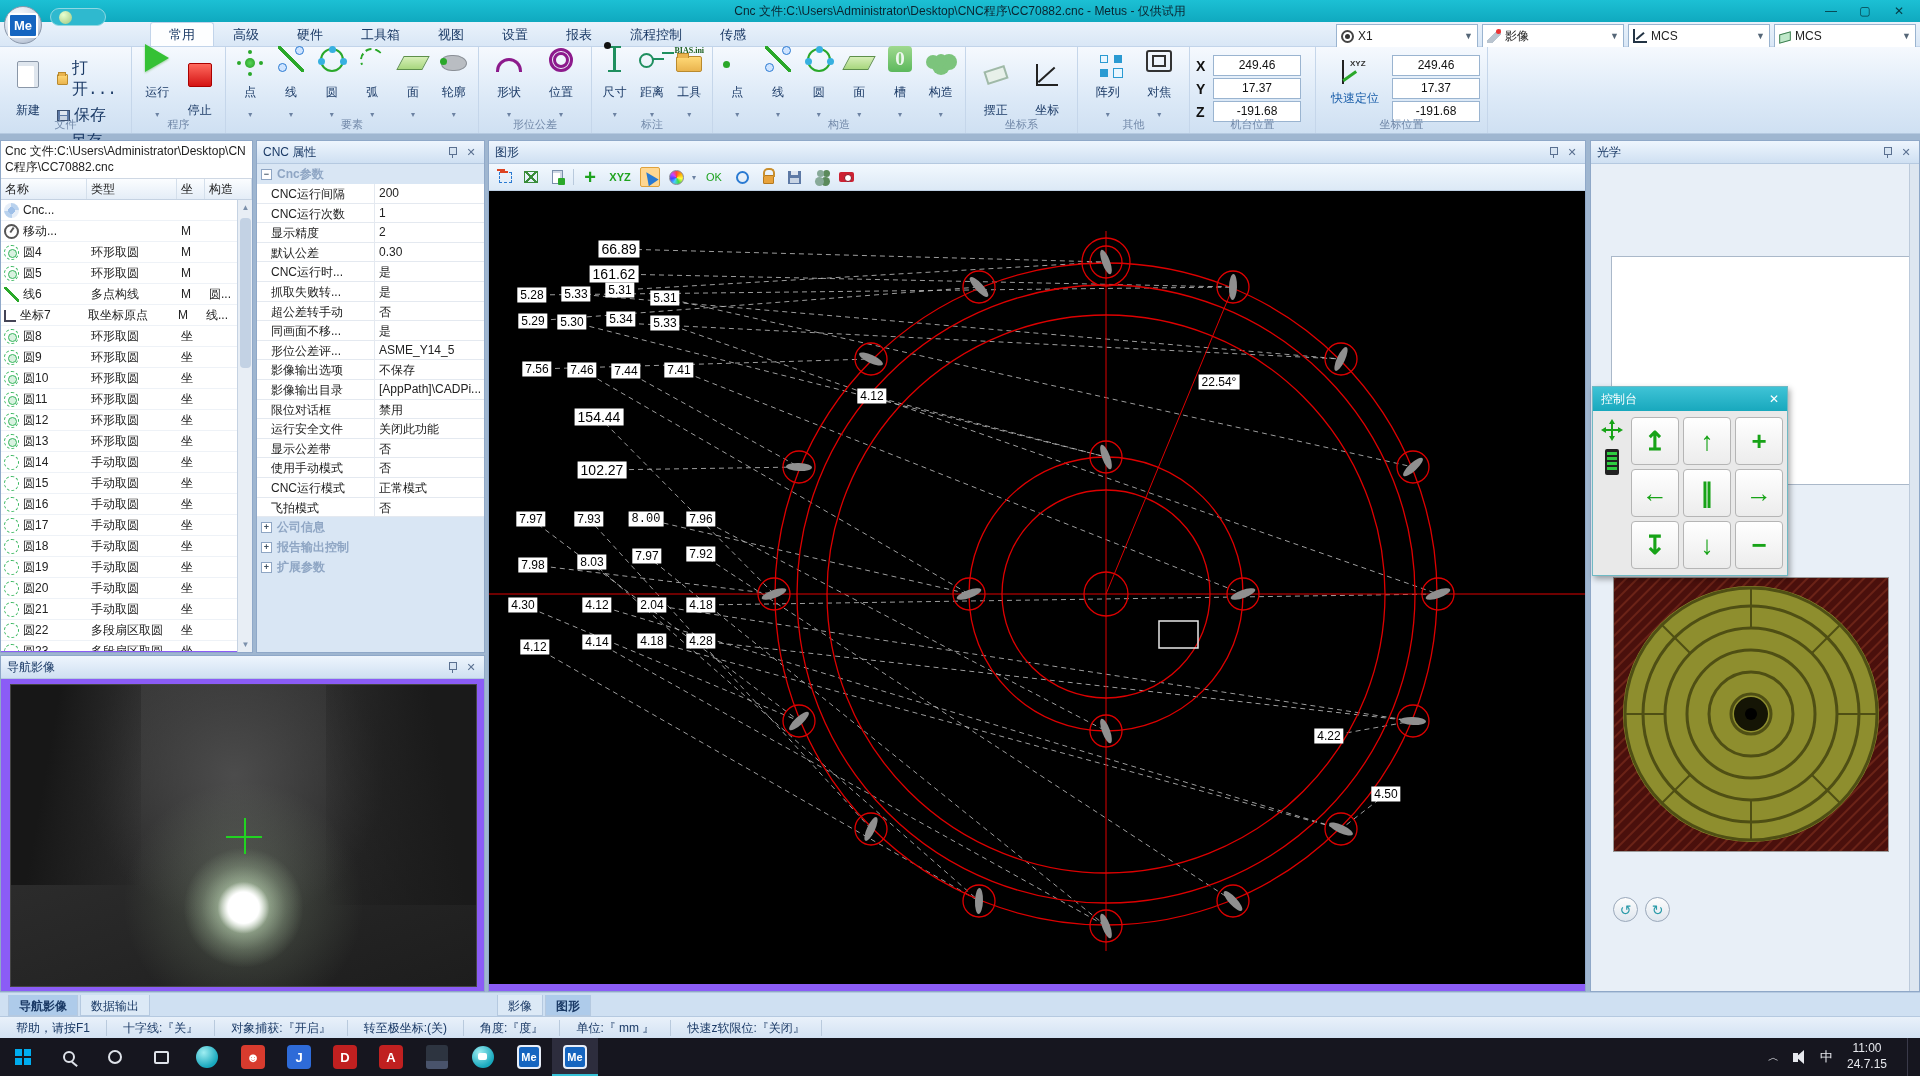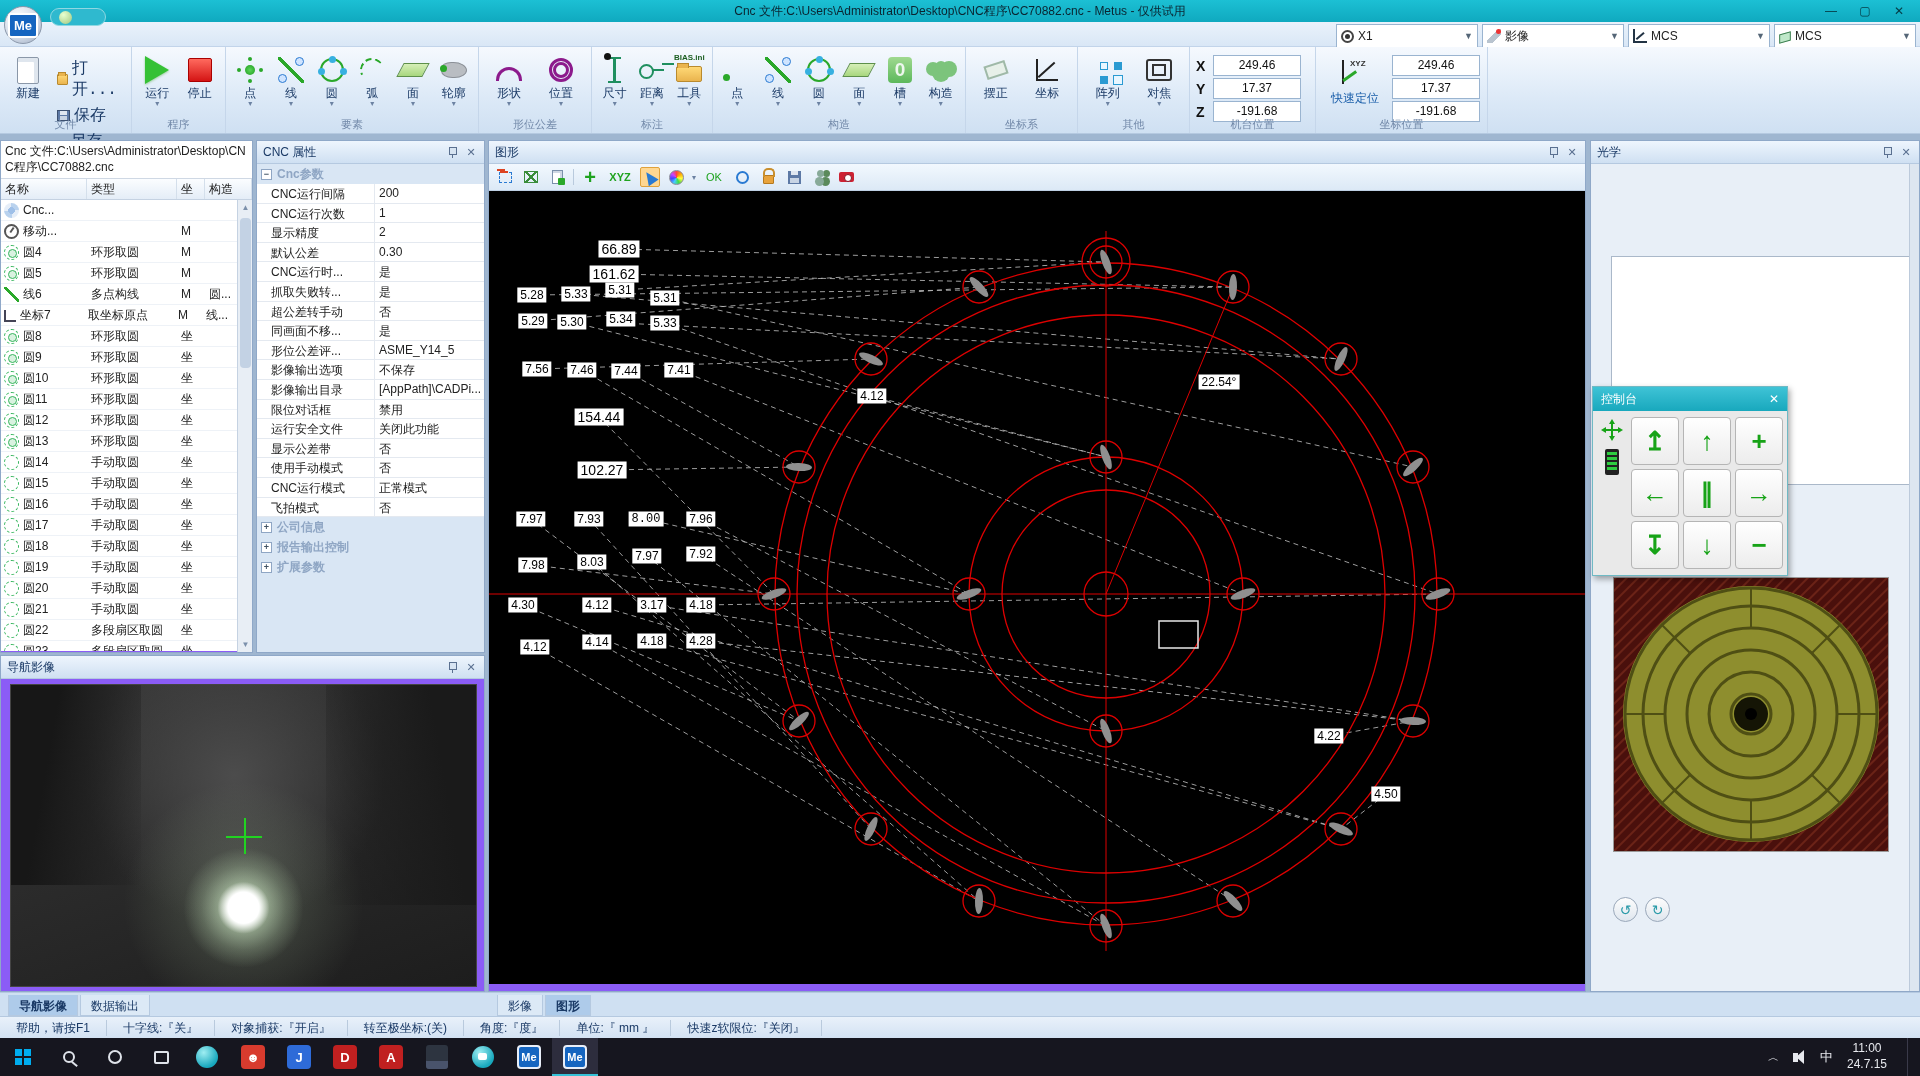--- a/index.html
+++ b/index.html
@@ -31,21 +31,21 @@
   .ic-pen { background:linear-gradient(135deg,transparent 40%,#b9c4cf 40% 70%,transparent 70%); }
   .ic-pen:after { content:""; position:absolute; right:0; top:0; width:5px; height:5px; border-radius:50%; background:#e33; }
   .ic-axis { border-left:2px solid #234; border-bottom:2px solid #234; }
   .ic-axis:after { content:""; position:absolute; left:2px; bottom:1px; width:10px; height:2px; background:#234; transform:rotate(-40deg); transform-origin:left bottom; }
   .ic-plane2 { background:#bfe8c9; border:1px solid #3a7d4e; transform:rotate(-15deg) skewX(-15deg); width:12px; height:9px; margin-top:2px; }
 
   
   .ribbon { position:absolute; left:0; top:47px; width:1920px; height:87px; background:linear-gradient(#f5f9fe,#dce9f7 60%,#cfe0f2); border-bottom:1px solid #b5c9e0; display:flex; }
   .rgroup { position:relative; border-right:1px solid #c5d6ea; padding:4px 6px 16px 6px; display:flex; gap:4px; }
   .rgroup .glabel { position:absolute; left:0; right:0; bottom:1px; text-align:center; font-size:11px; color:#7188a8; }
-  .bigbtn { width:62px; display:flex; flex-direction:column; align-items:center; justify-content:flex-start; gap:2px; padding-top:4px; border-radius:3px; }
+  .bigbtn { width:62px; display:flex; flex-direction:column; align-items:center; justify-content:flex-end; gap:14px; padding-top:4px; border-radius:3px;font-family:Liberation Serif, serif; }
   .bigbtn .blabel { font-size:12px; color:#1b3a66; line-height:1.1; text-align:center; }
   .bigbtn .drop { font-size:8px; color:#6c82a2; line-height:4px; }
   .smallcol { display:flex; flex-direction:column; justify-content:flex-start; gap:3px; padding-top:6px; }
   .smallbtn { display:flex; align-items:center; gap:4px; font-size:16px; color:#1b3a66; padding:1px 3px; border-radius:2px;font-family:Liberation Mono, monospace; }
   .bicon { width:32px; height:30px; position:relative; display:flex; align-items:center; justify-content:center; }
 
   .i-page { width:22px; height:27px; background:#fff; border:1px solid #8a97a8; border-radius:2px; box-shadow:inset -4px 4px 0 #dfe6ee; }
   .si { width:13px; height:11px; position:relative; display:inline-block; }
   .si-folder { background:linear-gradient(#ffd977,#eab44e); border:1px solid #b98a2e; border-radius:1px; }
   .si-folder:before { content:""; position:absolute; left:0; top:-3px; width:6px; height:3px; background:#eab44e; border:1px solid #b98a2e; border-bottom:none; }
@@ -260,20 +260,40 @@
       <div class="winbtn">✕</div>
     </div>
   </div>
 
   <div class="tabrow">
     <div class="appbtn">
         <span class="me">Me</span>
       </div>
     <div class="qat">
         <span class="dot"></span>
+      </div>
+    <div class="tabs">
+
+        <div class="rtab active">常用</div>
+
+        <div class="rtab">高级</div>
+
+        <div class="rtab">硬件</div>
+
+        <div class="rtab">工具箱</div>
+
+        <div class="rtab">视图</div>
+
+        <div class="rtab">设置</div>
+
+        <div class="rtab">报表</div>
+
+        <div class="rtab">流程控制</div>
+
+        <div class="rtab">传感</div>
       </div>
     <div class="combos">
 
         <div class="combo">
           <span class="cicon ic-crosshair"></span>
           <span class="cv">X1</span>
           <span class="car">▼</span>
         </div>
 
         <div class="combo">
@@ -1015,21 +1035,21 @@
           <div class="mlabel" style="left: 42px; top: 328px;">7.97</div>
           <div class="mlabel" style="left: 100px; top: 328px;">7.93</div>
           <div class="mlabel" style="left: 157px; top: 328px; font-family: Liberation Mono, monospace;">8.00</div>
           <div class="mlabel" style="left: 212px; top: 328px;">7.96</div>
           <div class="mlabel" style="left: 44px; top: 374px;">7.98</div>
           <div class="mlabel" style="left: 103px; top: 371px;">8.03</div>
           <div class="mlabel" style="left: 158px; top: 365px;">7.97</div>
           <div class="mlabel" style="left: 212px; top: 363px;">7.92</div>
           <div class="mlabel" style="left: 34px; top: 414px;">4.30</div>
           <div class="mlabel" style="left: 108px; top: 414px;">4.12</div>
-          <div class="mlabel" style="left: 163px; top: 414px;">3.17</div>
+          <div class="mlabel" style="left: 163px; top: 414px;">2.04</div>
           <div class="mlabel" style="left: 212px; top: 414px;">4.18</div>
           <div class="mlabel" style="left: 46px; top: 456px;">4.12</div>
           <div class="mlabel" style="left: 108px; top: 451px;">4.14</div>
           <div class="mlabel" style="left: 163px; top: 450px;">4.18</div>
           <div class="mlabel" style="left: 212px; top: 450px;">4.28</div>
           <div class="mlabel" style="left: 730px; top: 191px;">22.54°</div>
           <div class="mlabel" style="left: 840px; top: 545px;">4.22</div>
           <div class="mlabel" style="left: 897px; top: 603px;">4.50</div>
         </div>
     </div>

